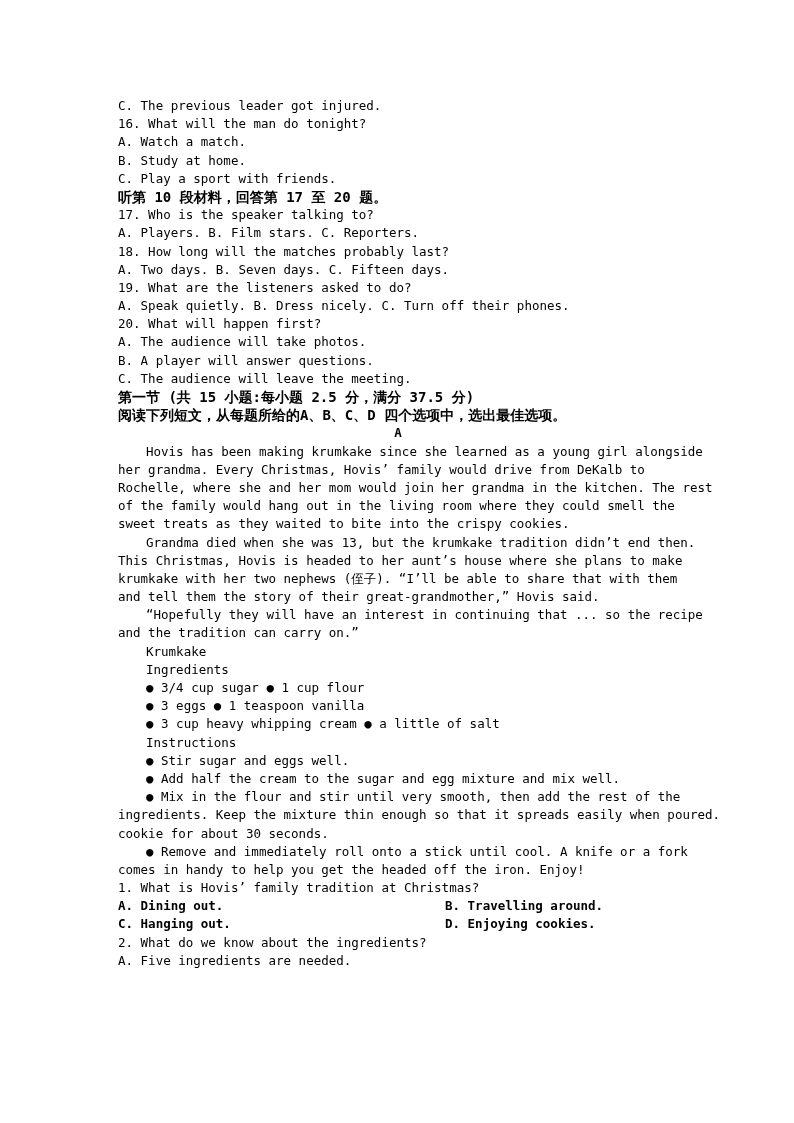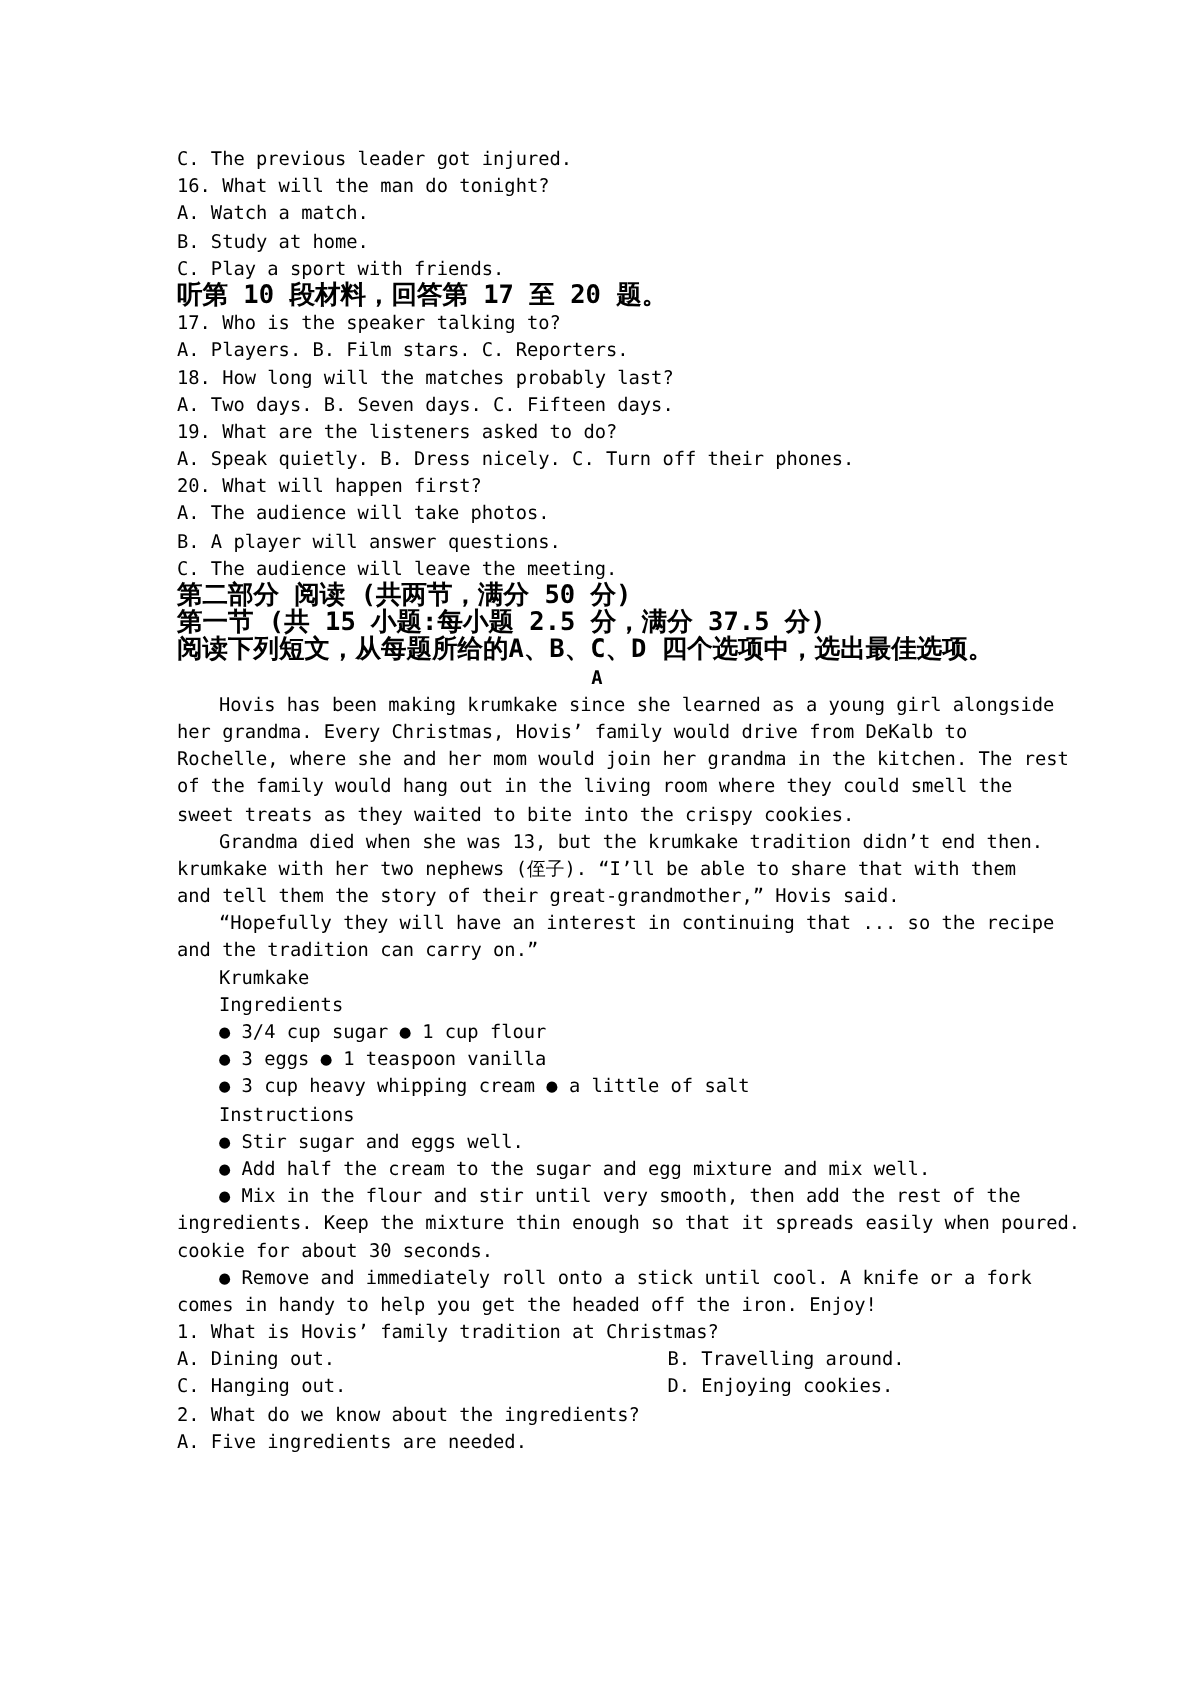--- a/index.html
+++ b/index.html
@@ -20,23 +20,23 @@
     top: 97px;
     width: 650px;
   }
   .line {
     height: 18.2px;
     line-height: 18.2px;
     white-space: pre;
   }
   .line.indent { padding-left: 28px; }
   .line.indent-bold { padding-left: 28px; font-weight: 400; }
-  .line.zh-bold { font-weight: 700; font-size: 17px; }
+  .line.zh-bold { font-weight: 700; font-size: 14px; }
   .line.center-bold { font-weight: 700; width: 560px; text-align: center; }
-  .line.two-col { position: relative; }
+  .line.two-col { position: relative; font-weight: bold; }
   .line.two-col .col-1 { position: absolute; left: 327px; top: 0; }
 </style>
 </head>
 <body>
 
 <div class="page">
   <div class="content">
       <div>
         <div class="line normal">C. The previous leader got injured.</div>
         <div class="line normal">16. What will the man do tonight?</div>
@@ -49,34 +49,34 @@
         <div class="line normal">18. How long will the matches probably last?</div>
         <div class="line normal">A. Two days. B. Seven days. C. Fifteen days.</div>
         <div class="line normal">19. What are the listeners asked to do?</div>
         <div class="line normal">A. Speak quietly. B. Dress nicely. C. Turn off their phones.</div>
         <div class="line normal">20. What will happen first?</div>
         <div class="line normal">A. The audience will take photos.</div>
         <div class="line normal">B. A player will answer questions.</div>
         <div class="line normal">C. The audience will leave the meeting.</div>
       </div>
       <div>
-        <div class="line zh-bold">第二部分 阅读 (共两节，满分 50 分)</div>
         <div class="line zh-bold">第一节 (共 15 小题:每小题 2.5 分，满分 37.5 分)</div>
         <div class="line zh-bold">阅读下列短文，从每题所给的A、B、C、D 四个选项中，选出最佳选项。</div>
       </div>
       <div>
         <div class="line center-bold">A</div>
       </div>
       <div>
         <div class="line indent">Hovis has been making krumkake since she learned as a young girl alongside</div>
         <div class="line normal">her grandma. Every Christmas, Hovis’ family would drive from DeKalb to</div>
         <div class="line normal">Rochelle, where she and her mom would join her grandma in the kitchen. The rest</div>
         <div class="line normal">of the family would hang out in the living room where they could smell the</div>
         <div class="line normal">sweet treats as they waited to bite into the crispy cookies.</div>
         <div class="line indent">Grandma died when she was 13, but the krumkake tradition didn’t end then.</div>
+        <div class="line normal">This Christmas, Hovis is headed to her aunt’s house where she plans to make</div>
         <div class="line normal">krumkake with her two nephews (侄子). “I’ll be able to share that with them</div>
         <div class="line normal">and tell them the story of their great-grandmother,” Hovis said.</div>
         <div class="line indent">“Hopefully they will have an interest in continuing that ... so the recipe</div>
         <div class="line normal">and the tradition can carry on.”</div>
       </div>
       <div>
         <div class="line indent-bold">Krumkake</div>
         <div class="line indent-bold">Ingredients</div>
         <div class="line indent">● 3/4 cup sugar ● 1 cup flour</div>
         <div class="line indent">● 3 eggs ● 1 teaspoon vanilla</div>

